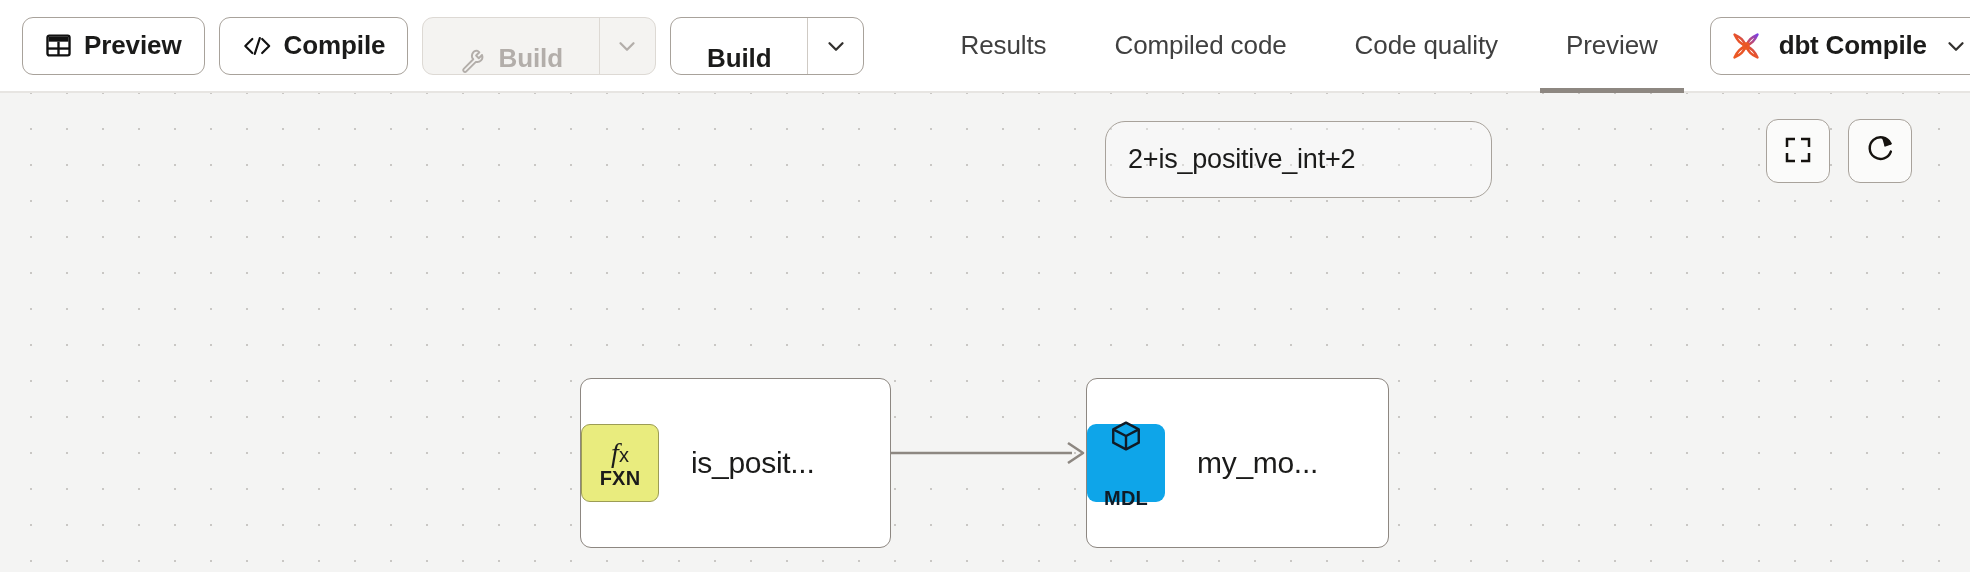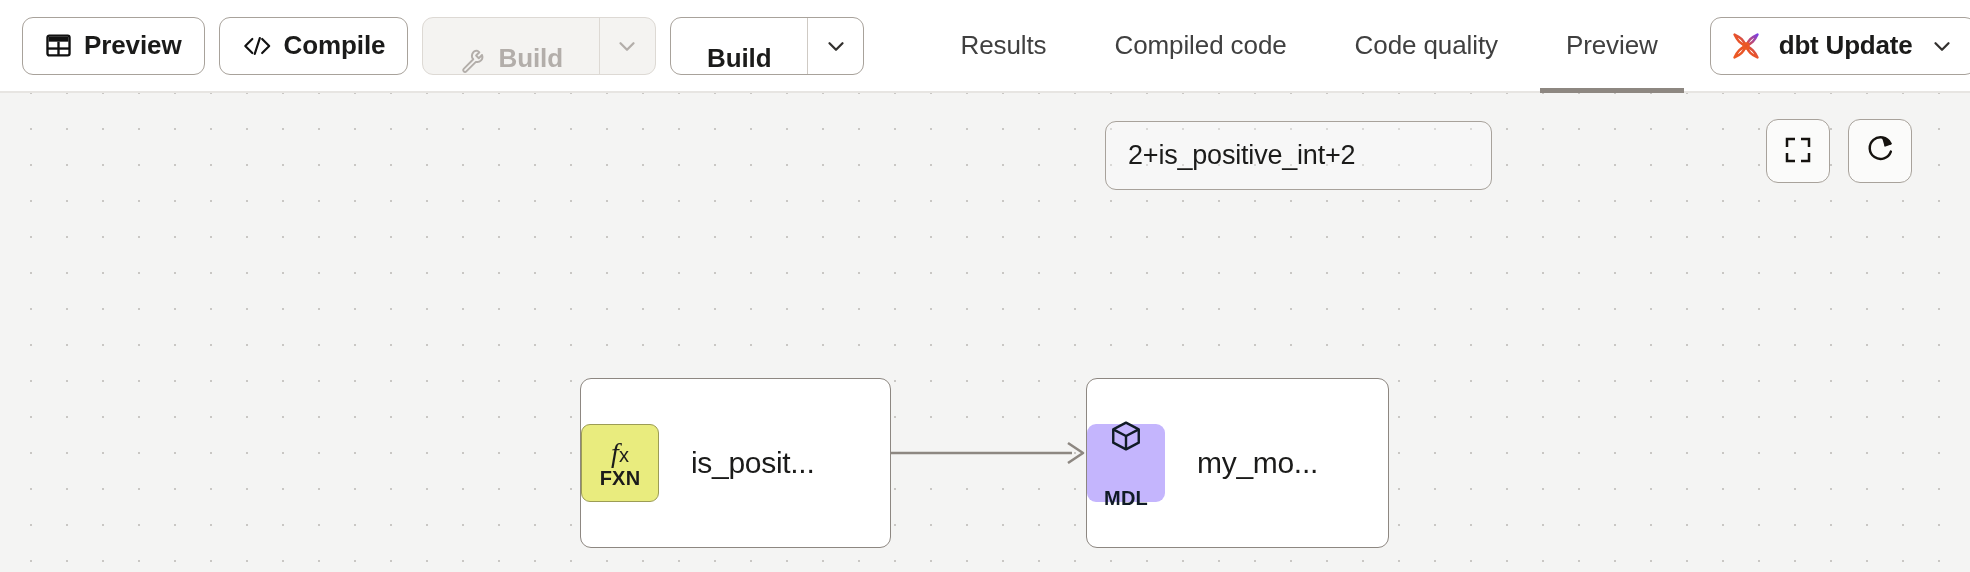--- a/index.html
+++ b/index.html
@@ -186,23 +186,23 @@
   .graph-controls {
     position: absolute;
     top: 28px;
     left: 1105px;
     display: flex;
     align-items: center;
   }
   .selector-group {
     display: flex;
     align-items: stretch;
-    height: 69px;
+    height: 77px;
     border: 1.7px solid #a8a29b;
-    border-radius: 11px;
+    border-radius: 20px;
     overflow: hidden;
     background: rgba(255,255,255,0.32);
   }
   .selector-input {
     width: 385px;
     height: 100%;
     border: none;
     outline: none;
     background: transparent;
     padding: 0 22px;
@@ -268,21 +268,21 @@
     height: 78px;
     border-radius: 9px;
     display: flex;
     flex-direction: column;
     align-items: center;
     justify-content: center;
     gap: 1px;
     flex: 0 0 auto;
   }
   .badge-fxn { background: #e9ec7e; border: 1.4px solid #9c9c55; }
-  .badge-mdl { background: #c4b5fd; gap: 31px; }
+  .badge-mdl { background: #0ea5e9; gap: 31px; }
 
   .badge-glyph {
     font-size: 28px;
     line-height: 1;
     color: #1b1b1a;
     font-family: "Liberation Serif", serif;
     font-style: italic;
   }
   .badge-glyph .times { font-style: normal; font-size: 20px; font-family: "Liberation Sans", sans-serif; }
   .badge-label {
@@ -380,21 +380,21 @@
               <linearGradient id="cpGrad" x1="0" y1="1" x2="1" y2="0">
                 <stop offset="0%" stop-color="#ec5a23"></stop>
                 <stop offset="50%" stop-color="#e8522a"></stop>
                 <stop offset="100%" stop-color="#7b3fe4"></stop>
               </linearGradient>
             </defs>
             <path d="M6.5 6.5 C14 10 17 13 20 20 C23 13 26 10 33.5 6.5 C30 14 27 17 20 20 C27 23 30 26 33.5 33.5 C26 30 23 27 20 20 C17 27 14 30 6.5 33.5 C10 26 13 23 20 20 C13 17 10 14 6.5 6.5 Z" fill="none" stroke="url(#cpGrad)" stroke-width="2.9" stroke-linejoin="round"></path>
             <circle cx="20" cy="20" r="3.1" fill="none" stroke="#ec5a23" stroke-width="2.4"></circle>
           </svg>
         </span>
-        <span>dbt Update</span>
+        <span>dbt Compile</span>
         <span class="chev">
           <svg width="26" height="26" viewBox="0 0 24 24" aria-hidden="true">
             <polyline points="6,9.5 12,15.5 18,9.5" fill="none" stroke="#33312f" stroke-width="2.1" stroke-linecap="round" stroke-linejoin="round"></polyline>
           </svg>
         </span>
       </button>
     </div>
   </div>
 
   <div class="canvas">

